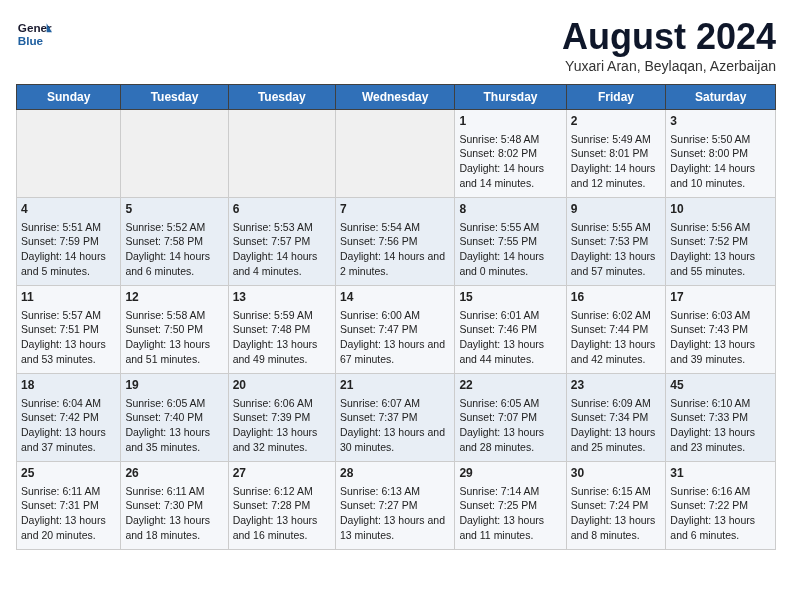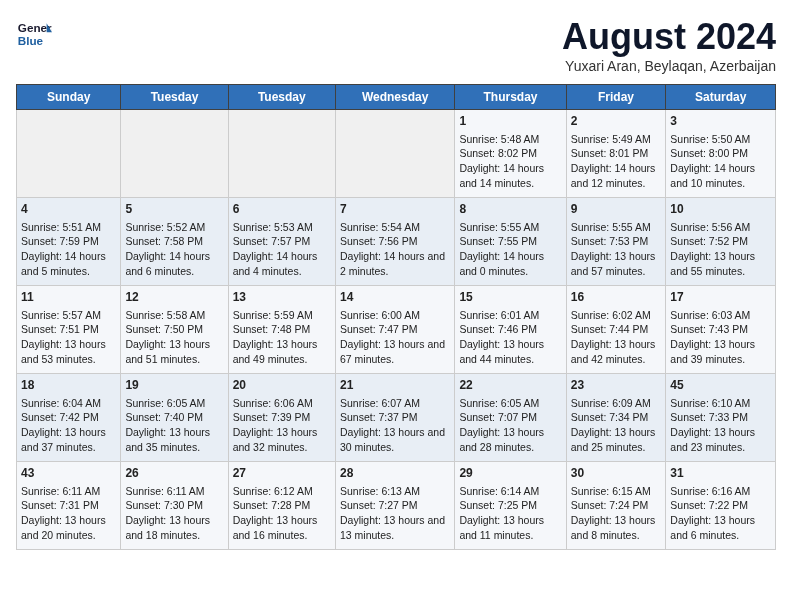--- a/index.html
+++ b/index.html
@@ -258,21 +258,21 @@
         </td>
         <td>
           <div class="day-num">45</div>
           <div>Sunrise: 6:10 AM</div>
           <div>Sunset: 7:33 PM</div>
           <div>Daylight: 13 hours and 23 minutes.</div>
         </td>
       </tr>
       <tr>
         <td>
-          <div class="day-num">43</div>
+          <div class="day-num">25</div>
           <div>Sunrise: 6:11 AM</div>
           <div>Sunset: 7:31 PM</div>
           <div>Daylight: 13 hours and 20 minutes.</div>
         </td>
         <td>
           <div class="day-num">26</div>
           <div>Sunrise: 6:11 AM</div>
           <div>Sunset: 7:30 PM</div>
           <div>Daylight: 13 hours and 18 minutes.</div>
         </td>
@@ -283,21 +283,21 @@
           <div>Daylight: 13 hours and 16 minutes.</div>
         </td>
         <td>
           <div class="day-num">28</div>
           <div>Sunrise: 6:13 AM</div>
           <div>Sunset: 7:27 PM</div>
           <div>Daylight: 13 hours and 13 minutes.</div>
         </td>
         <td>
           <div class="day-num">29</div>
-          <div>Sunrise: 6:14 AM</div>
+          <div>Sunrise: 7:14 AM</div>
           <div>Sunset: 7:25 PM</div>
           <div>Daylight: 13 hours and 11 minutes.</div>
         </td>
         <td>
           <div class="day-num">30</div>
           <div>Sunrise: 6:15 AM</div>
           <div>Sunset: 7:24 PM</div>
           <div>Daylight: 13 hours and 8 minutes.</div>
         </td>
         <td>

